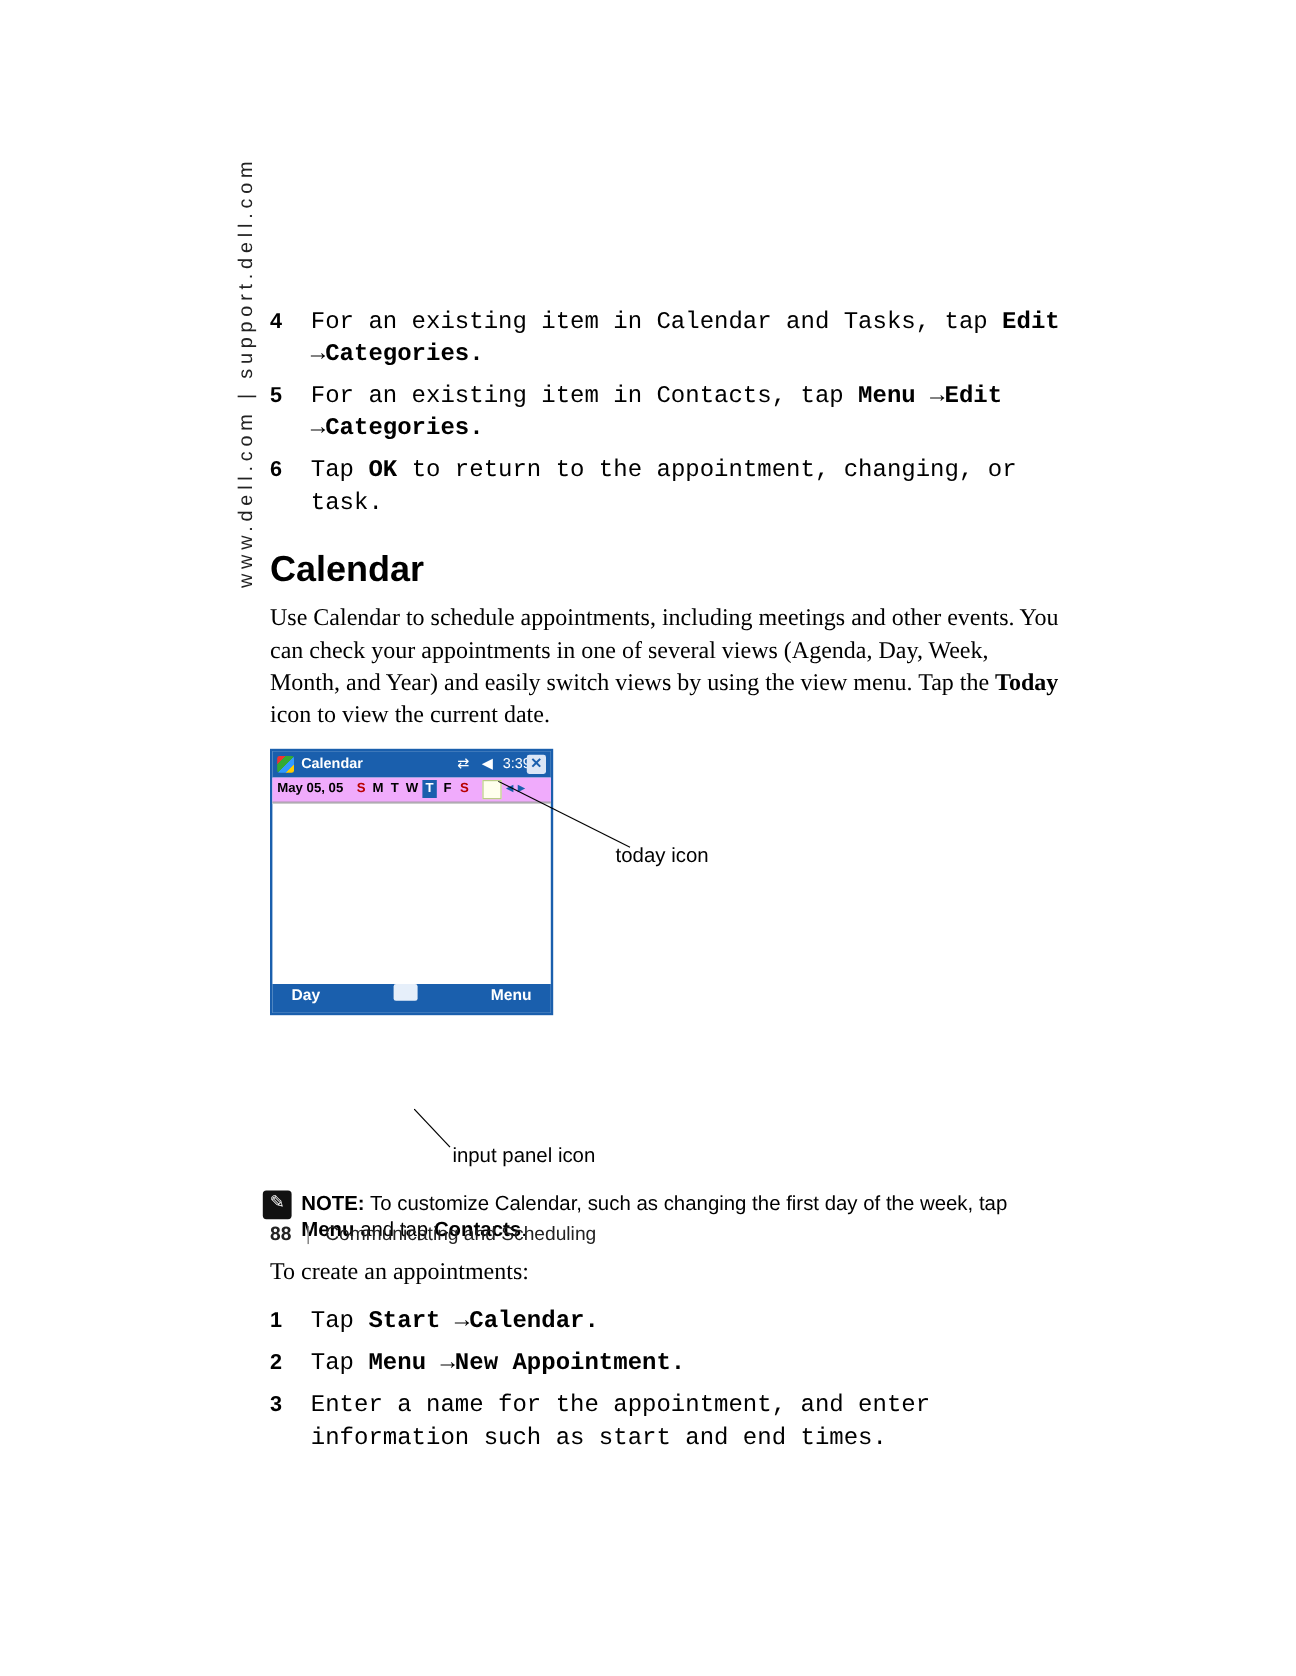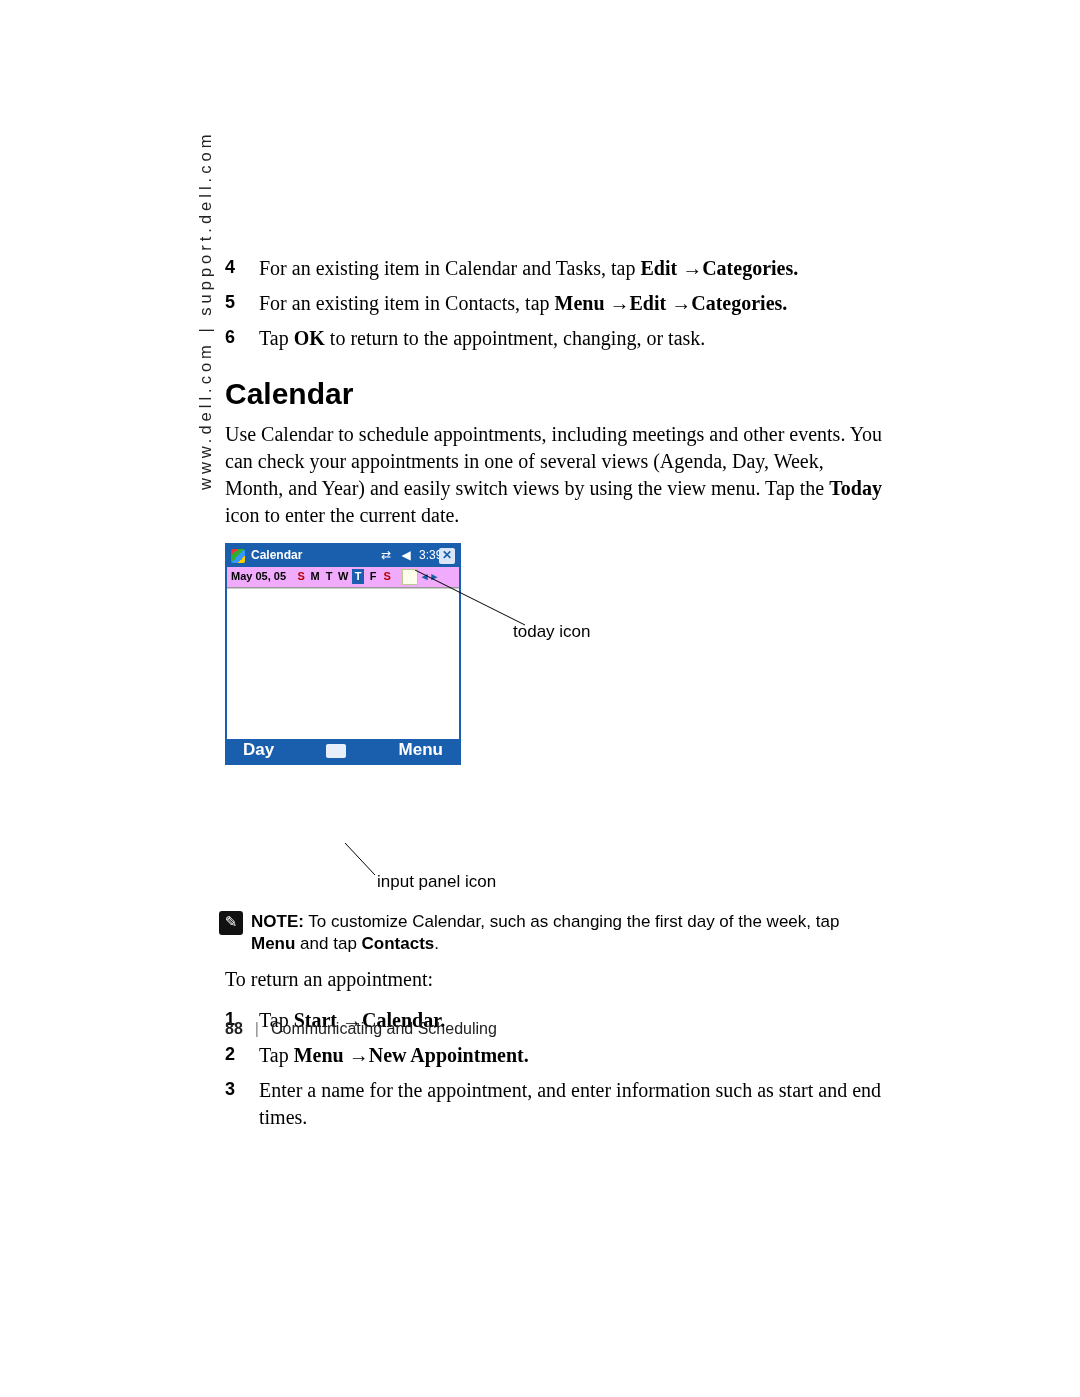--- a/index.html
+++ b/index.html
@@ -48,20 +48,21 @@
   }
   ol.num-list > li .num {
     font-family: Arial, Helvetica, sans-serif;
     font-weight: bold;
     font-size: 18px;
     width: 34px;
     flex-shrink: 0;
   }
   ol.num-list > li .body {
     flex: 1 1 auto;
+    font-family: Liberation Mono, monospace;
   }
   .bold { font-weight: bold; }
   h2.section-title {
     font-family: Arial, Helvetica, sans-serif;
     font-weight: bold;
     font-size: 30px;
     margin: 12px 0 6px 0;
   }
   p.para {
     margin: 0 0 14px 0;
@@ -128,22 +129,22 @@
     border-bottom:1px solid #ccc;
     padding:2px 6px 2px 6px;
     line-height:1.25;
   }
   .appt .subj { font-weight:bold; font-size:12px;}
   .appt .time { color:#b80000; font-size:11px;}
   .appt .time.black { color:#000; }
   .blank-area { height:150px; }
   .bottombar {
     background:#1a5fad;color:#fff;height:24px;
-    display:flex;align-items:center;justify-content:space-between;
-    padding:0 16px;font-weight:bold;font-size:17px;
+    display:flex;align-items:flex-start;justify-content:space-between;
+    padding:0 16px;font-weight:bold;font-size:13px;
   }
   .bottombar .kb {
     width:20px;height:14px;background:#e6effa;border-radius:2px;
   }
   .callout {
     position:absolute;
     font-family:Arial,Helvetica,sans-serif;
     font-size:17px;
   }
   .callout-line { position:absolute; }
@@ -197,21 +198,21 @@
         <span class="num">6</span>
         <span class="body">
           <span>Tap </span><span class="bold">OK</span><span> to return to the appointment, changing, or task.</span>
         </span>
       </li>
     </ol>
 
     <h2 class="section-title">Calendar</h2>
 
     <p class="para">
-      <span>Use Calendar to schedule appointments, including meetings and other events. You can check your appointments in one of several views (Agenda, Day, Week, Month, and Year) and easily switch views by using the view menu. Tap the </span><span class="bold">Today</span><span> icon to enter the current date.</span>
+      <span>Use Calendar to schedule appointments, including meetings and other events. You can check your appointments in one of several views (Agenda, Day, Week, Month, and Year) and easily switch views by using the view menu. Tap the </span><span class="bold">Today</span><span> icon to view the current date.</span>
     </p>
 
     <div class="figure">
       <div class="device">
         <div class="titlebar">
           <span class="start-flag"></span>
           <span class="title-label">Calendar</span>
           <span class="tb-icon">⇄</span>
           <span class="tb-icon">◀</span>
           <span class="tb-icon">3:39</span>
@@ -251,21 +252,21 @@
       <div class="callout" style="left:152px; top:328px;">input panel icon</div>
     </div>
 
     <div class="note-row">
       <div class="note-icon">✎</div>
       <div class="note-body">
         <span class="bold">NOTE:</span><span> To customize Calendar, such as changing the first day of the week, tap </span><span class="bold">Menu</span><span> and tap </span><span class="bold">Contacts</span><span>.</span>
       </div>
     </div>
 
-    <p class="para">To return an appointment:</p>
+    <p class="para">To create an appointments:</p>
 
     <ol class="num-list">
       <li>
         <span class="num">1</span>
         <span class="body">
           <span>Tap  </span><span class="bold">Start →Calendar.</span>
         </span>
       </li>
       <li>
         <span class="num">2</span>

